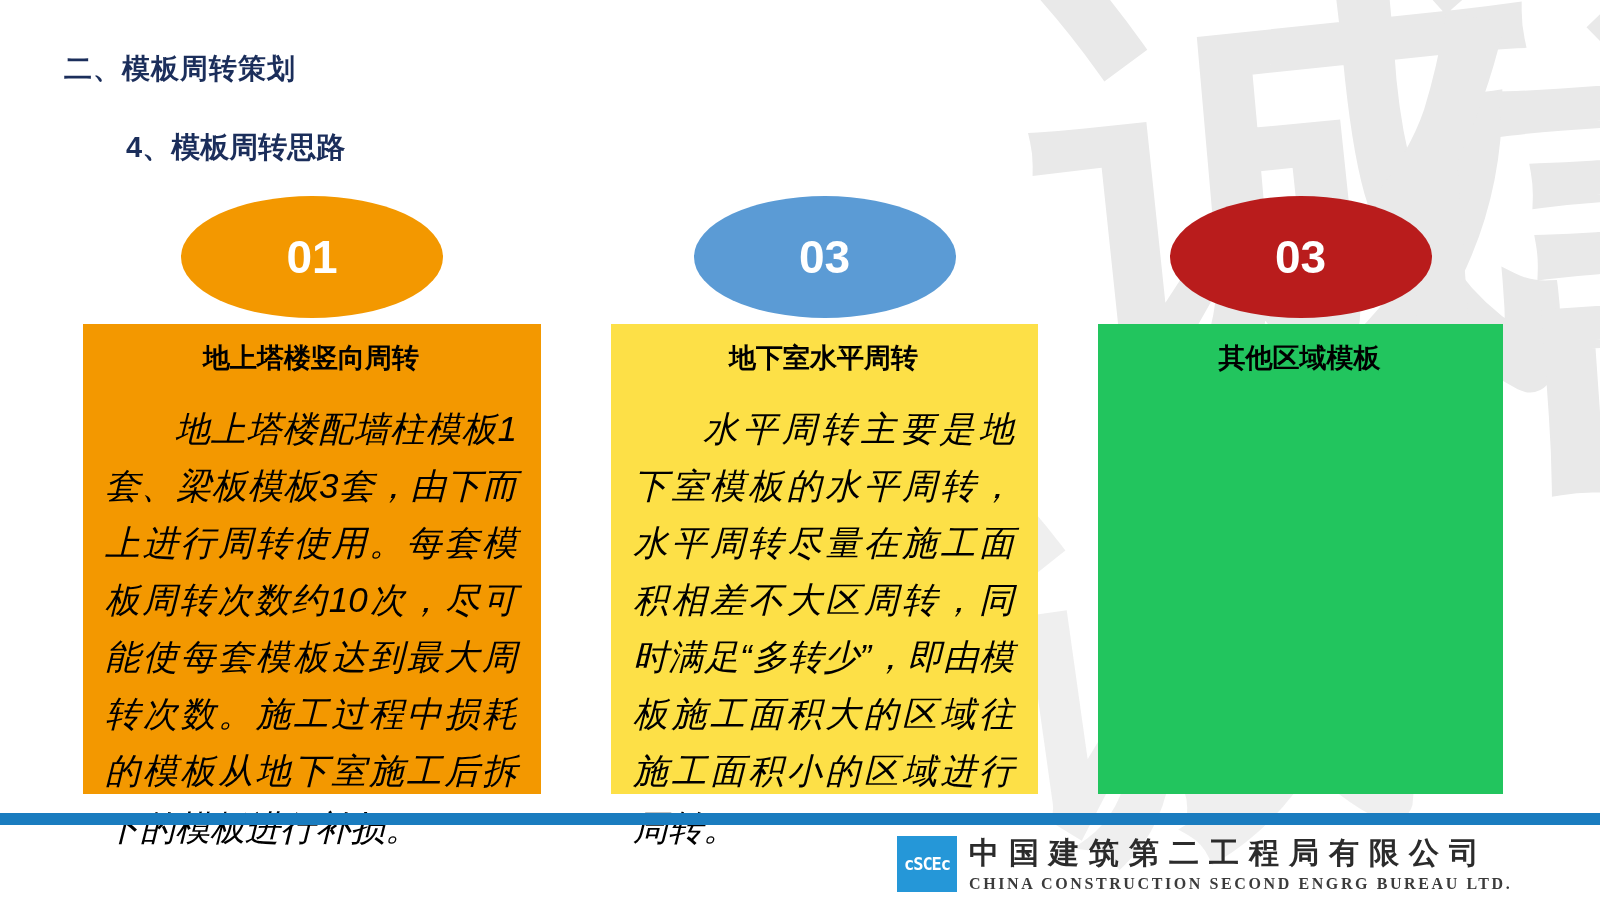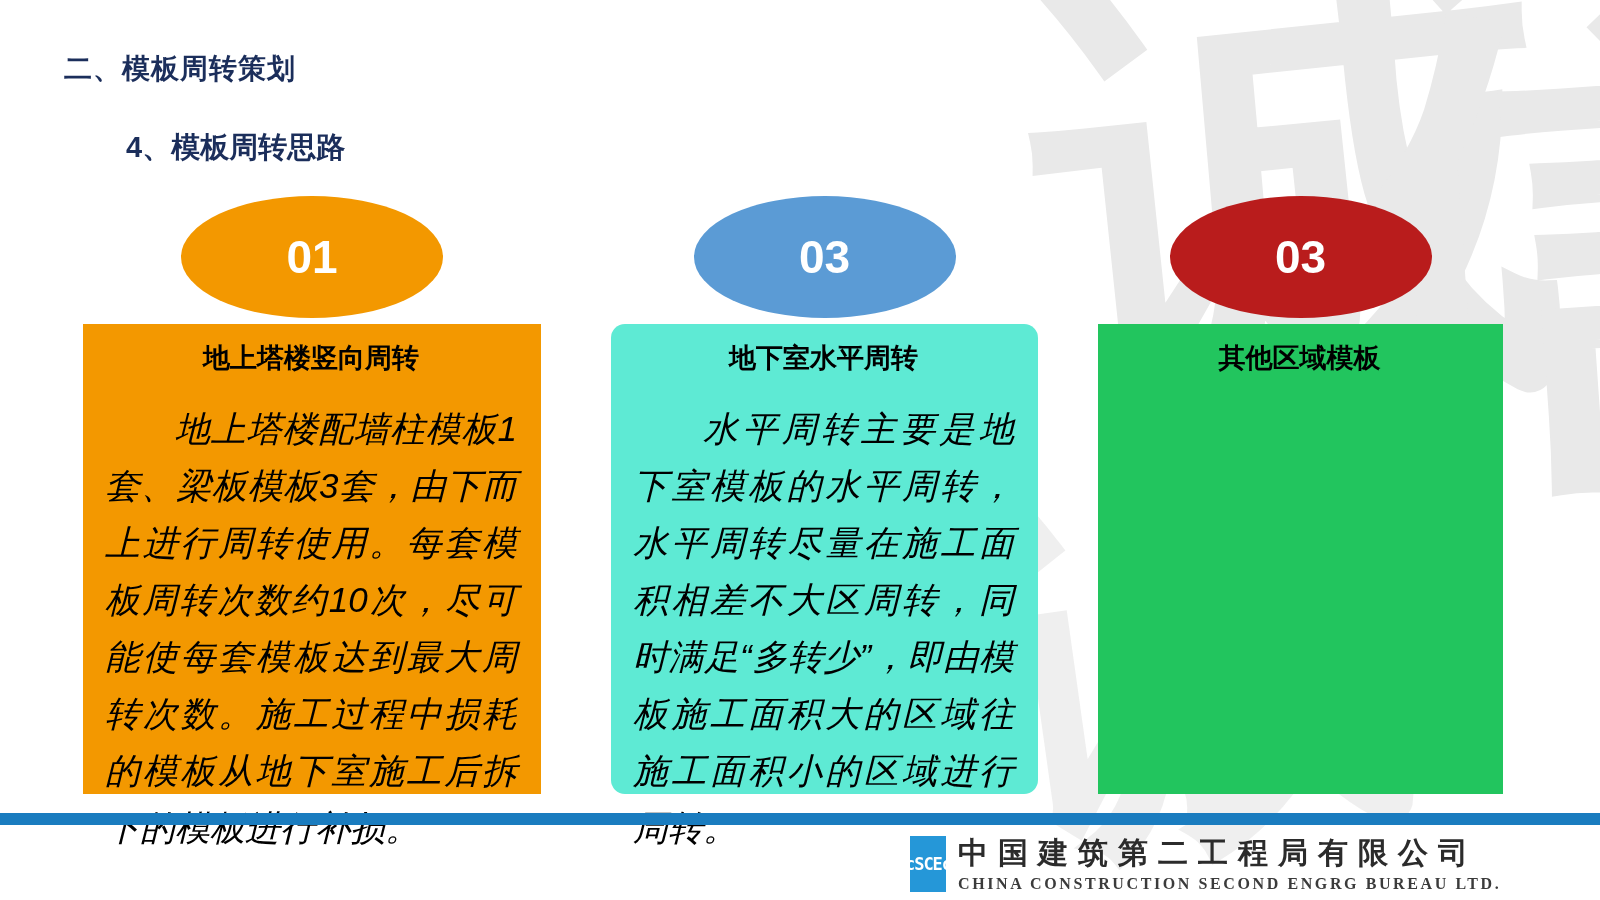--- a/index.html
+++ b/index.html
@@ -53,24 +53,23 @@
     font-style:italic;
   }
 
   .footer-bar{
     position:absolute;left:0;top:813px;width:1600px;height:12px;
   }
   .footer-logo-block{
     position:absolute;left:897px;top:836px;display:flex;align-items:flex-start;
   }
   .logo-square{
-    width:36px;height:56px;display:flex;align-items:center;justify-content:center;
+    width:60px;height:56px;display:flex;align-items:center;justify-content:center;
     color:#ffffff;font-size:17px;font-weight:bold;letter-spacing:-1px;
     font-family:"DejaVu Sans Mono",monospace;
-    margin-left:13px;
   }
   .logo-text{margin-left:12px;}
   .company-cn{
     font-size:30px;font-weight:bold;color:#2b2b2b;letter-spacing:10px;
     white-space:nowrap;line-height:34px;
   }
   .company-en{
     font-size:16px;color:#3b3b3b;letter-spacing:2.6px;margin-top:5px;
     font-family:"Liberation Serif","DejaVu Serif",serif;font-weight:bold;
     white-space:nowrap;
@@ -95,21 +94,21 @@
     <div class="col col-1">
       <div class="badge" style="background: rgb(243, 152, 0);">01</div>
       <div class="panel" style="background: rgb(243, 152, 0);">
         <div class="panel-heading">地上塔楼竖向周转</div>
         <div class="panel-body">地上塔楼配墙柱模板1套、梁板模板3套，由下而上进行周转使用。每套模板周转次数约10次，尽可能使每套模板达到最大周转次数。施工过程中损耗的模板从地下室施工后拆下的模板进行补损。</div>
       </div>
     </div>
 
     <div class="col col-2">
       <div class="badge" style="background: rgb(91, 155, 213);">03</div>
-      <div class="panel" style="background: #5eead4; border-radius: 14px;">
+      <div class="panel" style="background: #fde047;">
         <div class="panel-heading">地下室水平周转</div>
         <div class="panel-body">水平周转主要是地下室模板的水平周转，水平周转尽量在施工面积相差不大区周转，同时满足“多转少”，即由模板施工面积大的区域往施工面积小的区域进行周转。</div>
       </div>
     </div>
 
     <div class="col col-3">
       <div class="badge" style="background: #b91c1c;">03</div>
       <div class="panel" style="background: #22c55e;">
         <div class="panel-heading">其他区域模板</div>
       </div>

